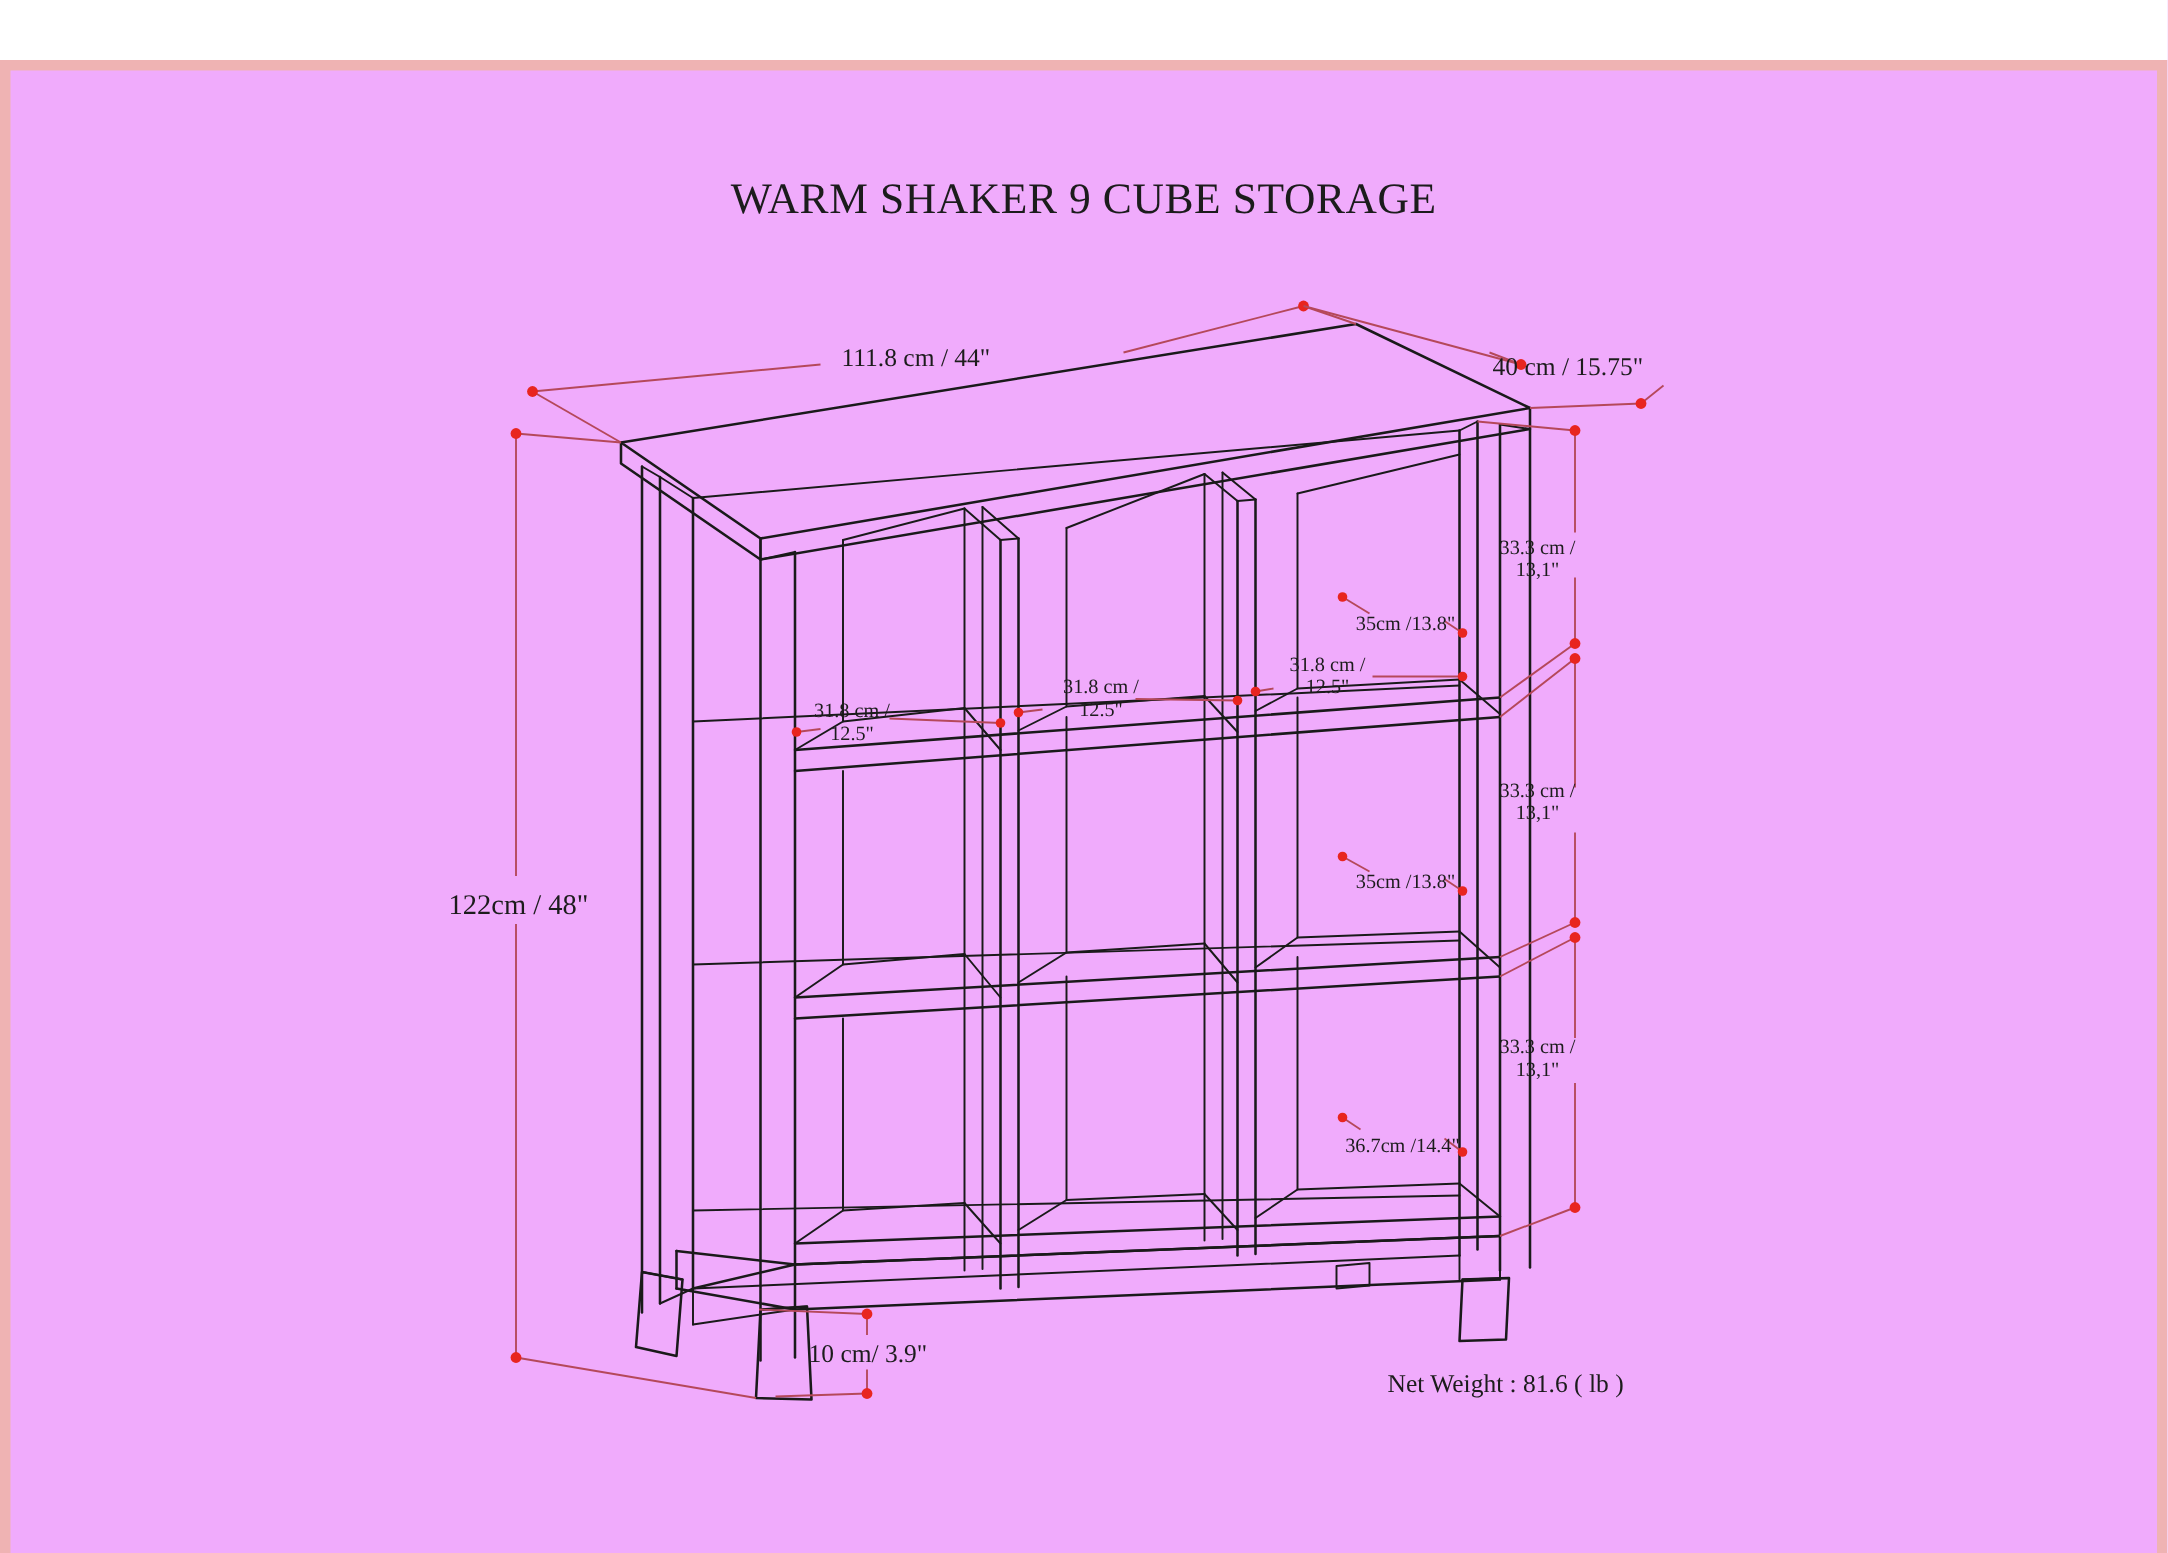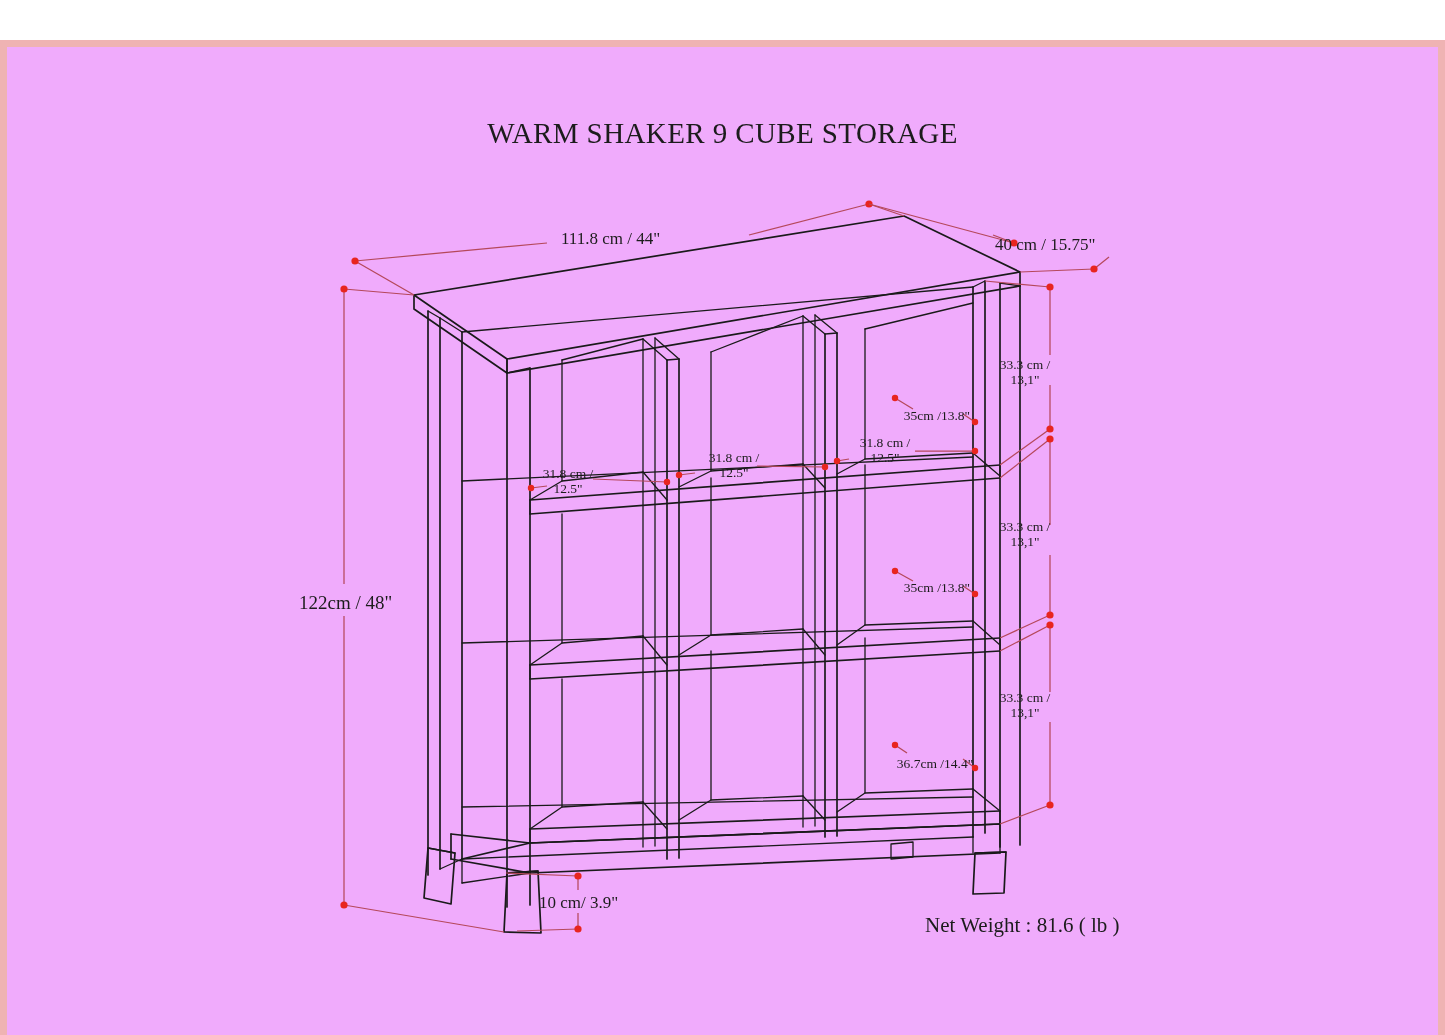--- a/index.html
+++ b/index.html
@@ -38,21 +38,21 @@
     height: 1035px;
   }
   .dim-text {
     font-family: "Liberation Serif", "DejaVu Serif", serif;
     fill: #1c1c1c;
   }
   .net-weight {
     position: absolute;
     left: 918px;
     top: 866px;
-    font-size: 21px;
+    font-size: 17px;
     color: #1c1c1c;
     font-family: "Liberation Serif", "DejaVu Serif", serif;
     white-space: nowrap;
   }
 </style>
 </head>
 <body>
 
 <div id="page">
 

